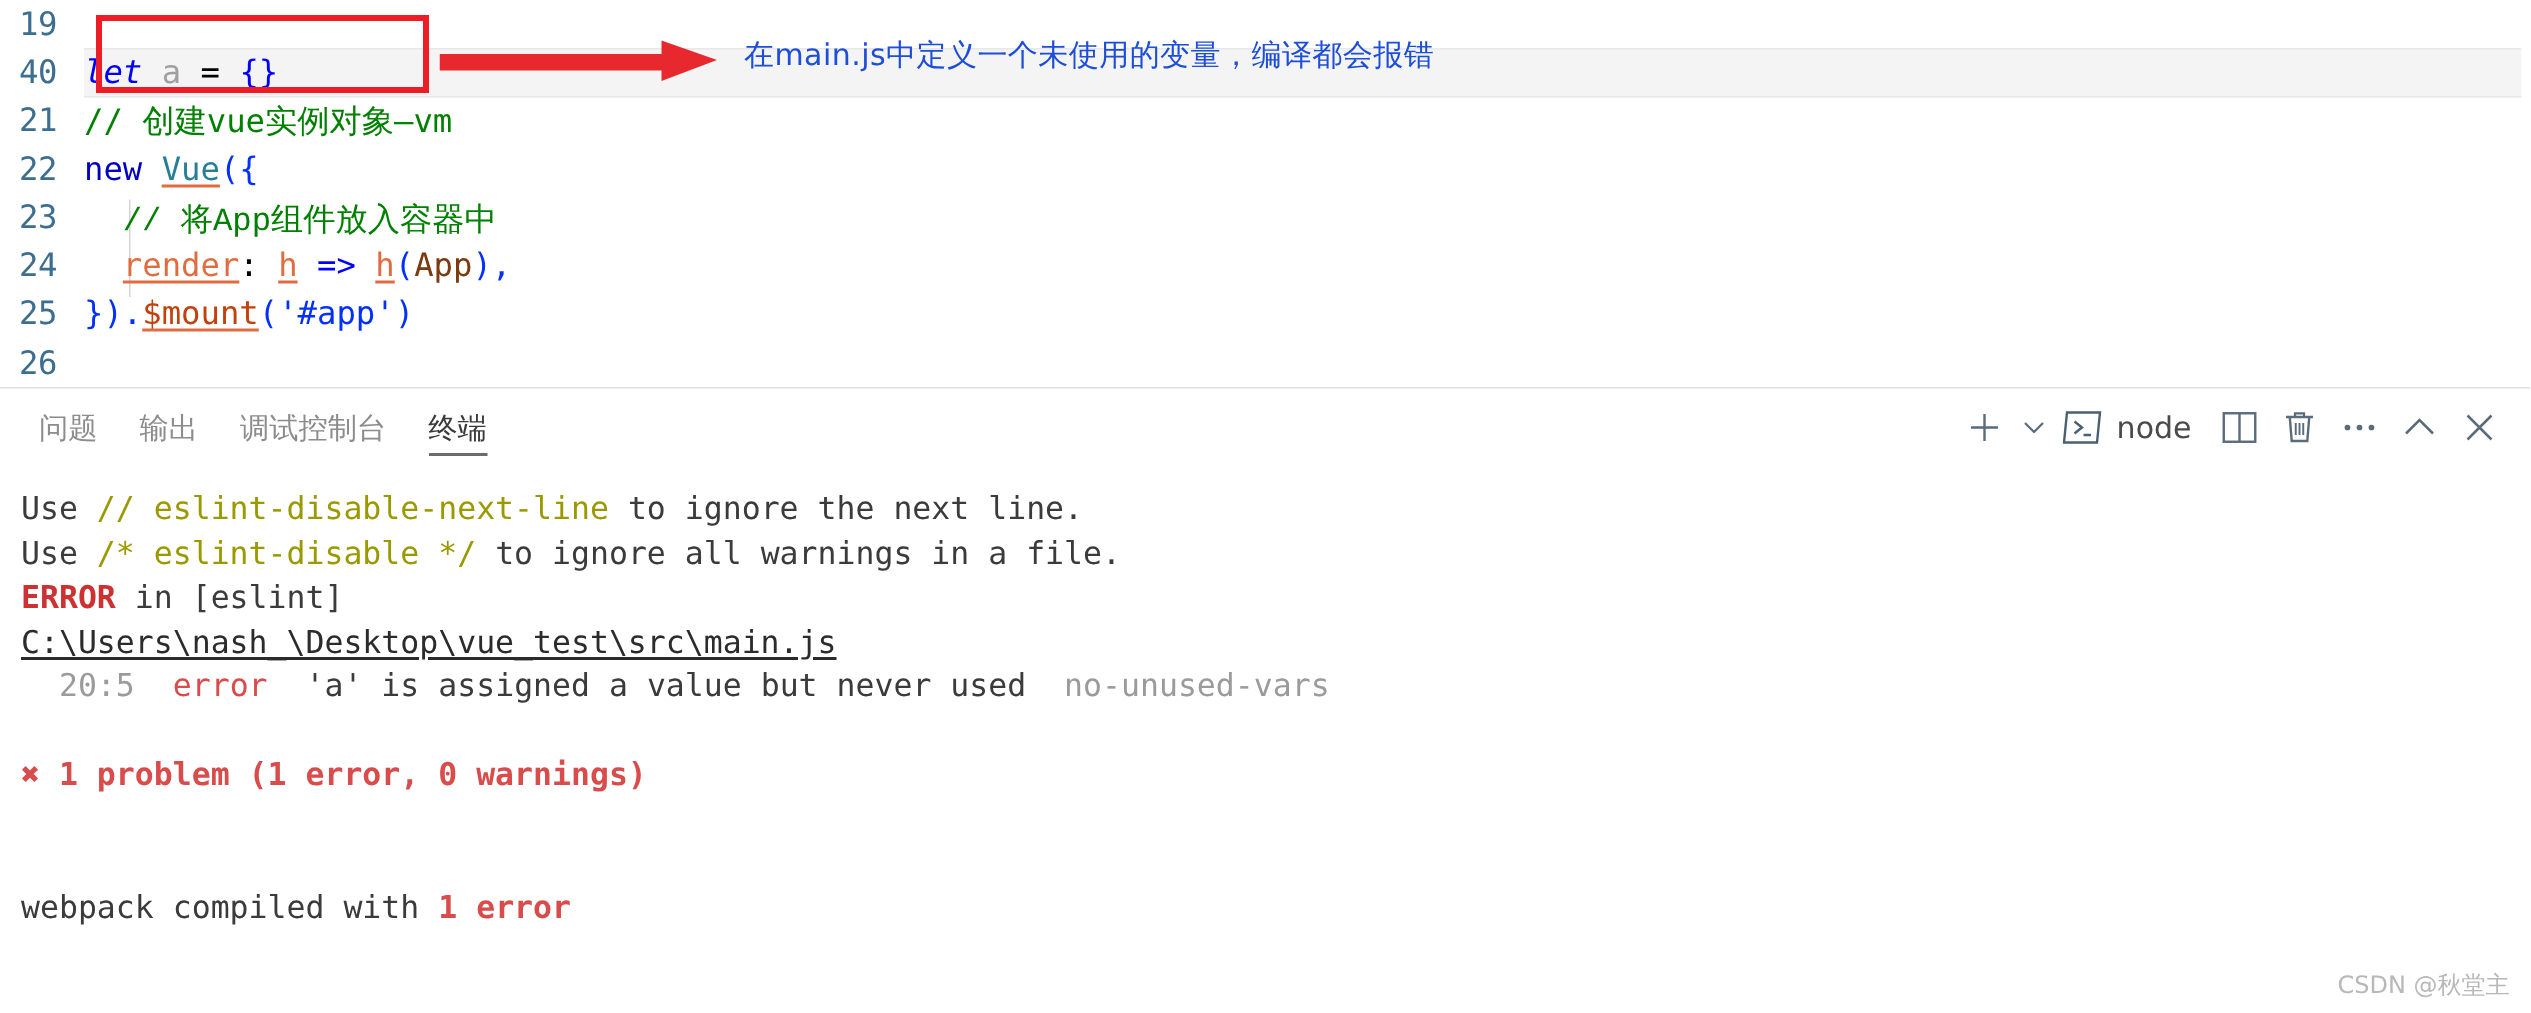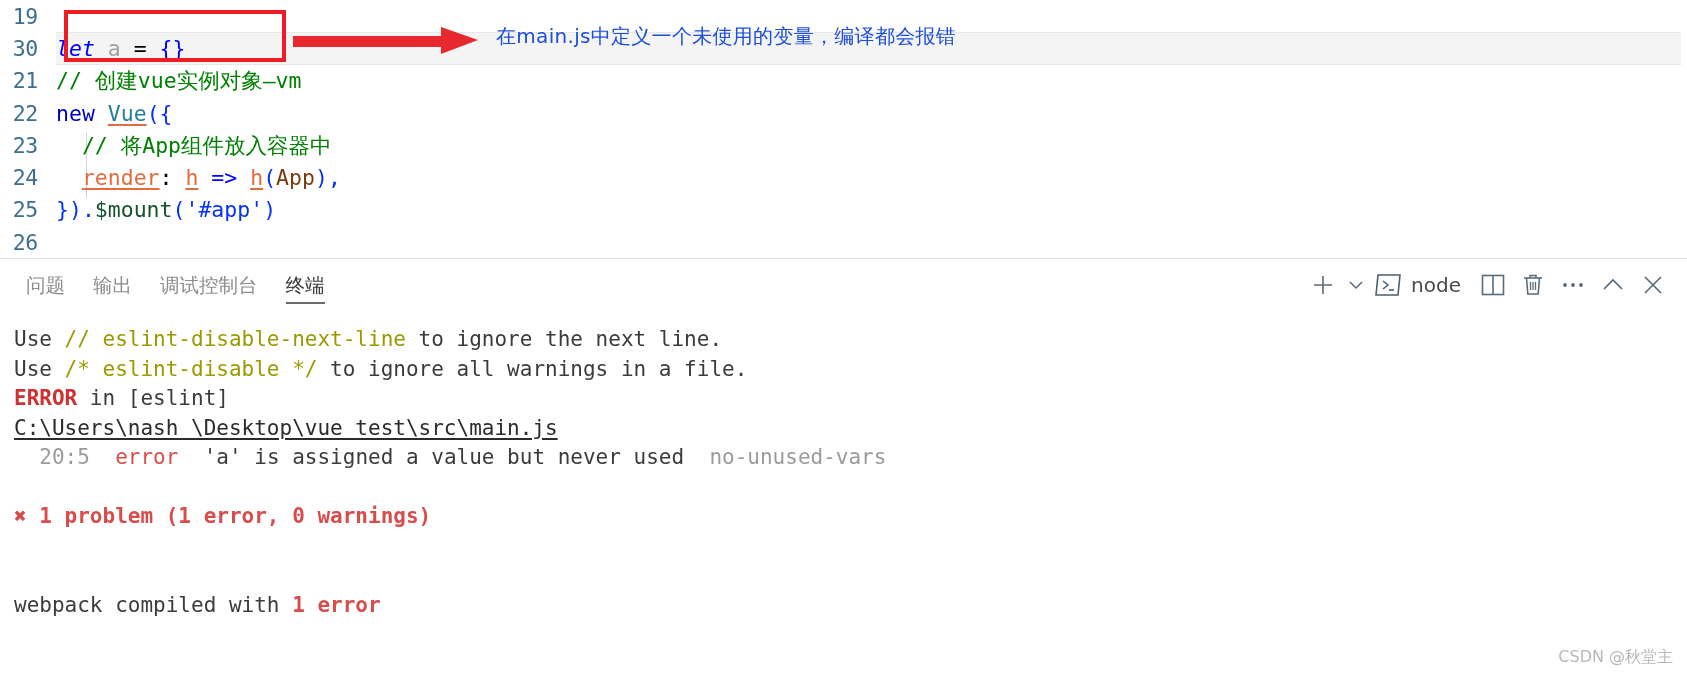--- a/index.html
+++ b/index.html
@@ -211,26 +211,26 @@
     white-space: nowrap;
     margin-left: 16px;
   }
 </style>
 </head>
 <body>
 
 <div id="editor">
   <div id="editor-lines">
       <div class="code-line"><div class="ln">19</div><div class="code-text"></div></div>
-      <div class="code-line"><div class="cur-line-bg"></div><div class="ln">30</div><div class="code-text"><span style="color:#0000ff;font-style:italic;">let</span><span style="color:#000000;"> </span><span style="color:#a0a0a0;">a</span><span style="color:#000000;"> = </span><span style="color:#0000ff;">{}</span></div></div>
+      <div class="code-line"><div class="cur-line-bg"></div><div class="ln">40</div><div class="code-text"><span style="color:#0000ff;font-style:italic;">let</span><span style="color:#000000;"> </span><span style="color:#a0a0a0;">a</span><span style="color:#000000;"> = </span><span style="color:#0000ff;">{}</span></div></div>
       <div class="code-line"><div class="ln">21</div><div class="code-text"><span style="color:#008000;margin-top:16px;">// 创建vue实例对象—vm</span></div></div>
       <div class="code-line"><div class="ln">22</div><div class="code-text"><span style="color:#0000c0;">new </span><span style="color:#267f99;text-decoration:underline;text-decoration-color:#e06c3f;text-underline-offset:3px;">Vue</span><span style="color:#0431fa;">({</span></div></div>
-      <div class="code-line"><div class="ln">23</div><div class="code-text"><span style="color:#008000;">  // 将App组件放入容器中</span></div></div>
+      <div class="code-line"><div class="ln">23</div><div class="code-text"><span style="color:#008000;font-family:Liberation Mono, monospace;">  // 将App组件放入容器中</span></div></div>
       <div class="code-line"><div class="ln">24</div><div class="code-text"><span style="color:#000000;">  </span><span style="color:#e06c3f;text-decoration:underline;text-decoration-color:#e06c3f;text-underline-offset:3px;">render</span><span style="color:#000000;">: </span><span style="color:#e06c3f;text-decoration:underline;text-decoration-color:#e06c3f;text-underline-offset:3px;">h</span><span style="color:#000000;"> </span><span style="color:#0000ff;">=&gt;</span><span style="color:#000000;"> </span><span style="color:#e06c3f;text-decoration:underline;text-decoration-color:#e06c3f;text-underline-offset:3px;">h</span><span style="color:#0431fa;">(</span><span style="color:#7a3b10;">App</span><span style="color:#0431fa;">),</span></div></div>
-      <div class="code-line"><div class="ln">25</div><div class="code-text"><span style="color:#0431fa;">}).</span><span style="color:#14532d;text-decoration-color:#e06c3f;text-underline-offset:3px;">$mount</span><span style="color:#0431fa;">(</span><span style="color:#0431fa;">'#app'</span><span style="color:#0431fa;">)</span></div></div>
+      <div class="code-line"><div class="ln">25</div><div class="code-text"><span style="color:#0431fa;">}).</span><span style="color:#c2410c;text-decoration:underline;text-decoration-color:#e06c3f;text-underline-offset:3px;">$mount</span><span style="color:#0431fa;">(</span><span style="color:#0431fa;">'#app'</span><span style="color:#0431fa;">)</span></div></div>
       <div class="code-line"><div class="ln">26</div><div class="code-text"></div></div>
     </div>
 
   <div id="annot-rect"></div>
 
   <svg id="annot-arrow" viewBox="0 0 185 38">
     <path d="M0 21 L148 19 L148 6 L185 19 L148 33 L148 22 Z" fill="#e8282f"></path>
     <rect x="0" y="15" width="150" height="11" fill="#e8282f"></rect>
   </svg>
 

